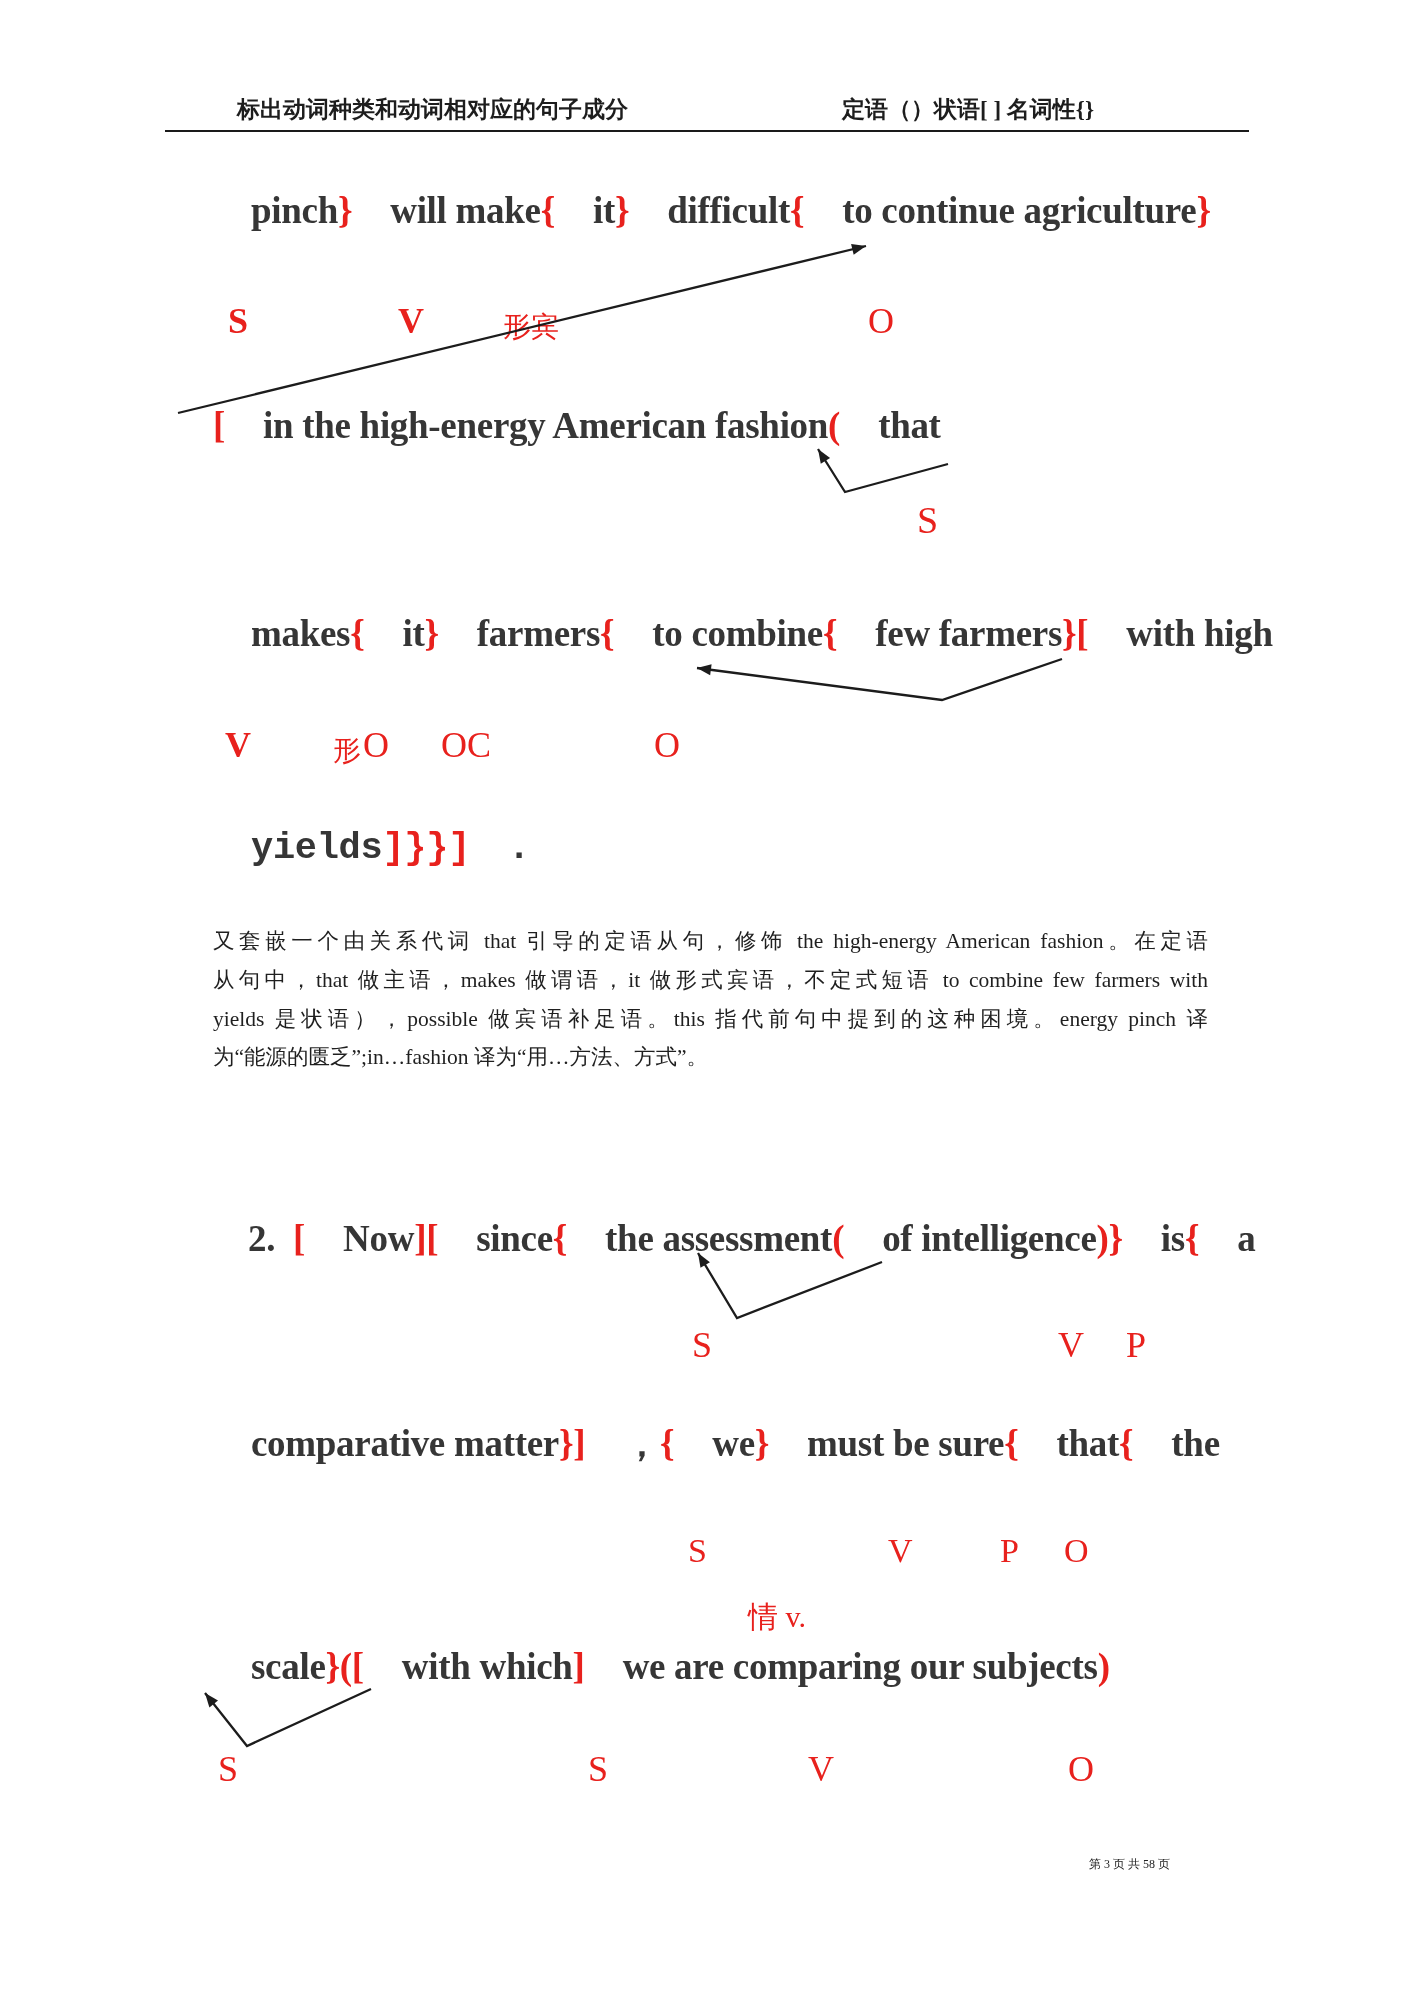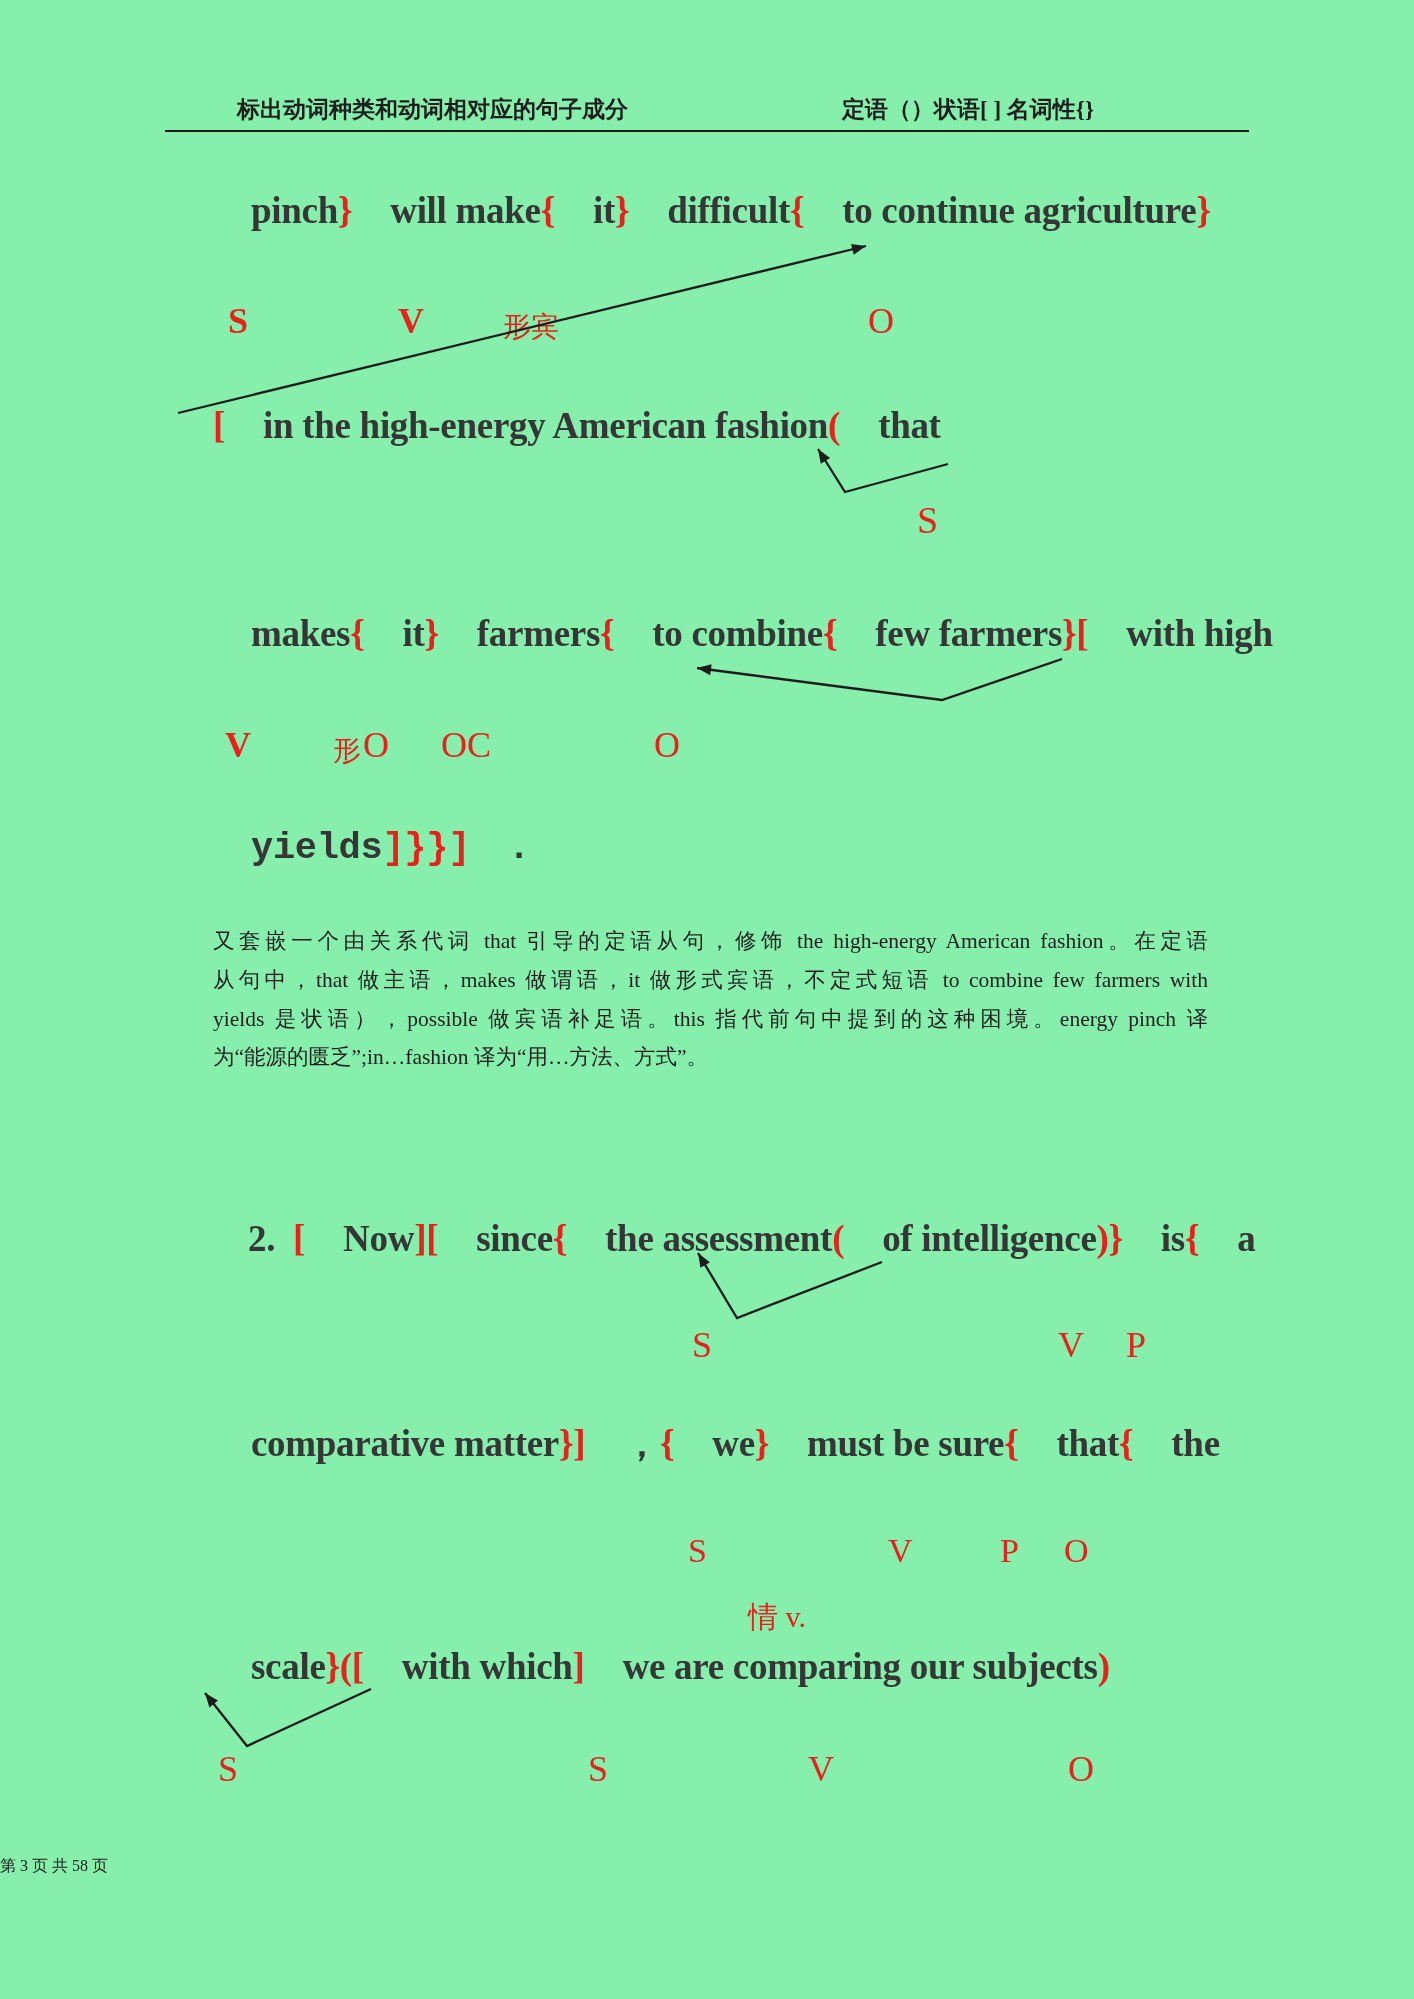--- a/index.html
+++ b/index.html
@@ -1,31 +1,31 @@
 <!DOCTYPE html>
 <html><head>
 <meta charset="utf-8">
 <style>
   html,body{margin:0;padding:0;background:#888;}
-  #page{position:relative;width:1414px;height:1999px;background:#86efac;margin:0 auto;
+  #page{position:relative;width:1414px;height:1999px;background:#ffffff;margin:0 auto;
         font-family:"Liberation Serif","DejaVu Serif",serif;overflow:hidden;}
   .hdr{position:absolute;font-size:23px;font-weight:700;color:#1d1d1d;white-space:pre;}
   .rule{position:absolute;background:#1a1a1a;height:2px;}
   .line{position:absolute;font-size:37px;font-weight:700;color:#363636;white-space:pre;letter-spacing:-0.3px;}
   .line .sk{color:#363636;margin-left:38px;}
   .line .sr{color:#e8211d;}
   .mk{position:absolute;font-size:36px;color:#e8211d;white-space:pre;}
   .mk.b{font-weight:700;}
   .mk.cjk{font-size:28px;}
   .mk.m34{font-size:34px;}
   .para{position:absolute;left:213px;top:922px;width:995px;font-size:21.5px;color:#1f1f1f;}
   .para .pl{line-height:38.8px;text-align:justify;text-align-last:justify;white-space:normal;}
   .para .pl.last{text-align-last:left;}
-  .footer{position:absolute;left:0;top:1856px;width:1170px;text-align:left;
-          font-size:16px;color:#222;white-space:pre;}
+  .footer{position:absolute;left:0;top:1856px;width:1170px;text-align:right;
+          font-size:12px;color:#222;white-space:pre;}
   svg.arrows{position:absolute;left:0;top:0;pointer-events:none;}
 </style>
 </head>
 <body>
 
 <div id="page">
 
   <div class="hdr" style="left:237px;top:94px;">标出动词种类和动词相对应的句子成分</div>
   <div class="hdr" style="left:842px;top:94px;">定语（）状语[ ] 名词性{}</div>
   <div class="rule" style="left:165px;top:130px;width:1084px;"></div>

